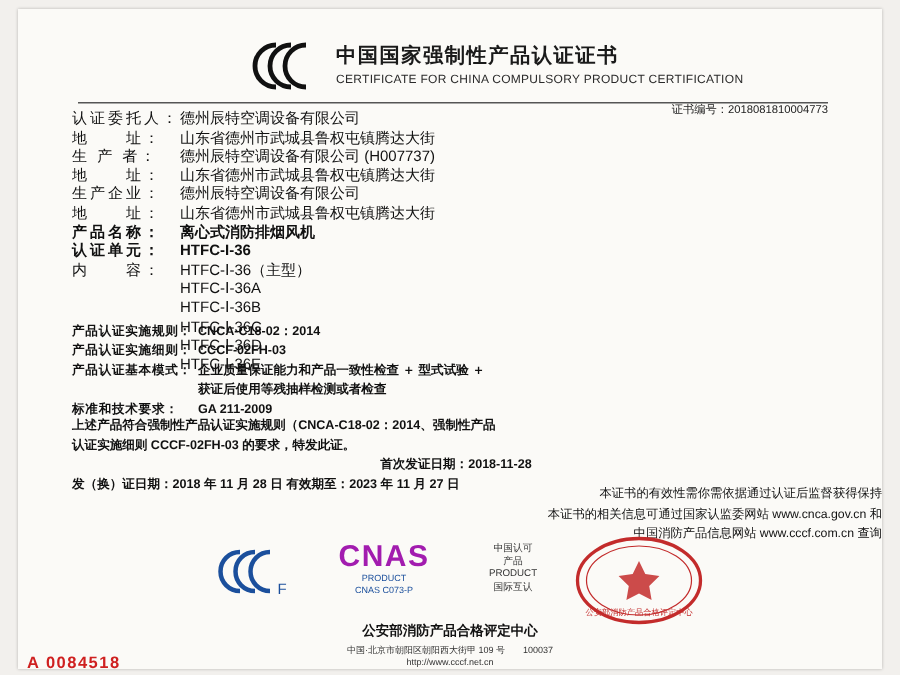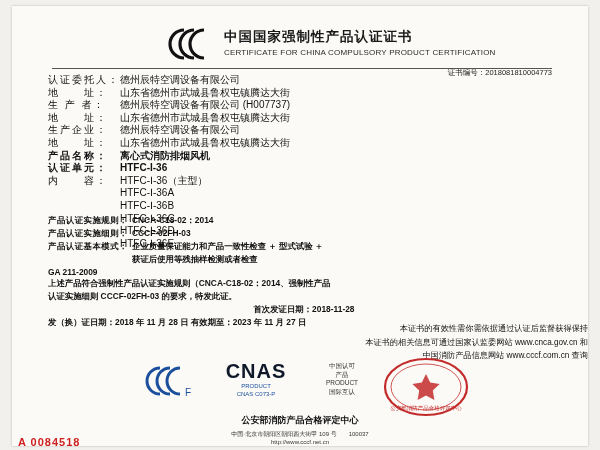--- a/index.html
+++ b/index.html
@@ -74,21 +74,21 @@
   }
   
   .notes{
     position:absolute;left:0;top:316px;width:576px;text-align:right;
     font-size:8.2px;color:#111;line-height:13.5px;
   }
   
   .logos{position:absolute;left:0;top:352px;width:576px;height:58px;}
   .lg-ccc{position:absolute;left:128px;top:2px;}
   .lg-cnas{position:absolute;left:196px;top:2px;width:96px;text-align:center;}
-  .cnas-word{font-size:20px;font-weight:bold;color:#0f172a;letter-spacing:1px;line-height:22px;}
+  .cnas-word{font-size:20px;font-weight:bold;color:#a21caf;letter-spacing:1px;line-height:22px;}
   .cnas-sub{font-size:6px;color:#1b4f9c;line-height:8px;}
   .lg-prod{position:absolute;left:300px;top:4px;font-size:6.5px;color:#333;line-height:8.5px;text-align:center;width:60px;}
   .seal{
     position:absolute;left:368px;top:-2px;width:92px;height:62px;
   }
   .issuer{
     position:absolute;left:0;top:408px;width:576px;text-align:center;
     font-size:9px;font-weight:bold;color:#111;
   }
   .foot{
@@ -178,20 +178,21 @@
       </div>
       <div class="ln">
         <div class="mlbl">产品认证基本模式：</div>
         <div>企业质量保证能力和产品一致性检查 ＋ 型式试验 ＋</div>
       </div>
       <div class="ln">
         <div class="mlbl"></div>
         <div>获证后使用等残抽样检测或者检查</div>
       </div>
       <div class="ln">
+        <div class="mlbl">标准和技术要求：</div>
         <div>GA 211-2009</div>
       </div>
     </div>
 
     <div class="dates" style="top:272px;">上述产品符合强制性产品认证实施规则（CNCA-C18-02：2014、强制性产品</div>
     <div class="dates" style="top:285px;">认证实施细则 CCCF-02FH-03 的要求，特发此证。</div>
 
     <div class="center" style="top:298px;">首次发证日期：2018-11-28</div>
     <div class="dates" style="top:311px;">发（换）证日期：2018 年 11 月 28 日    有效期至：2023 年 11 月 27 日</div>
 

